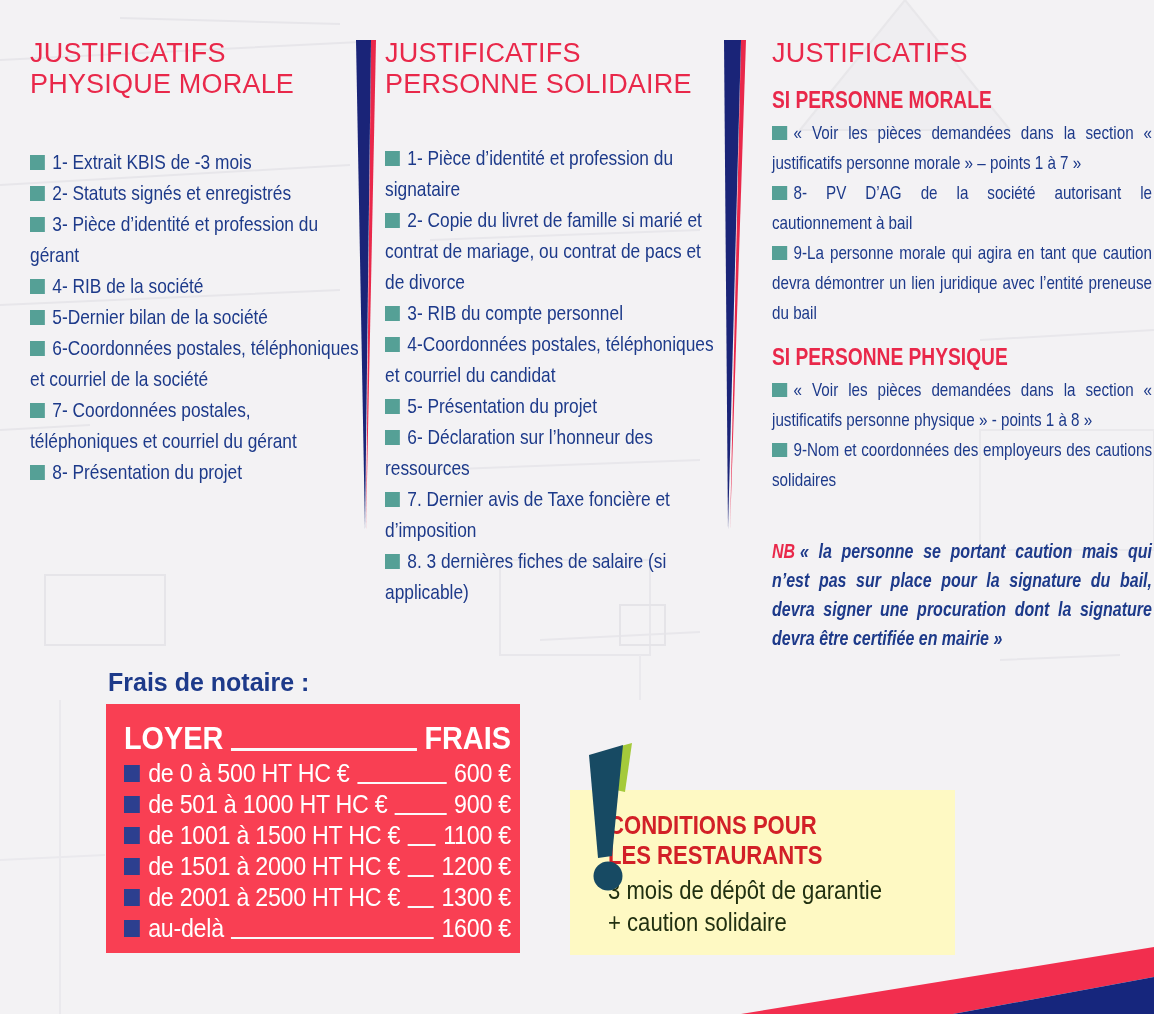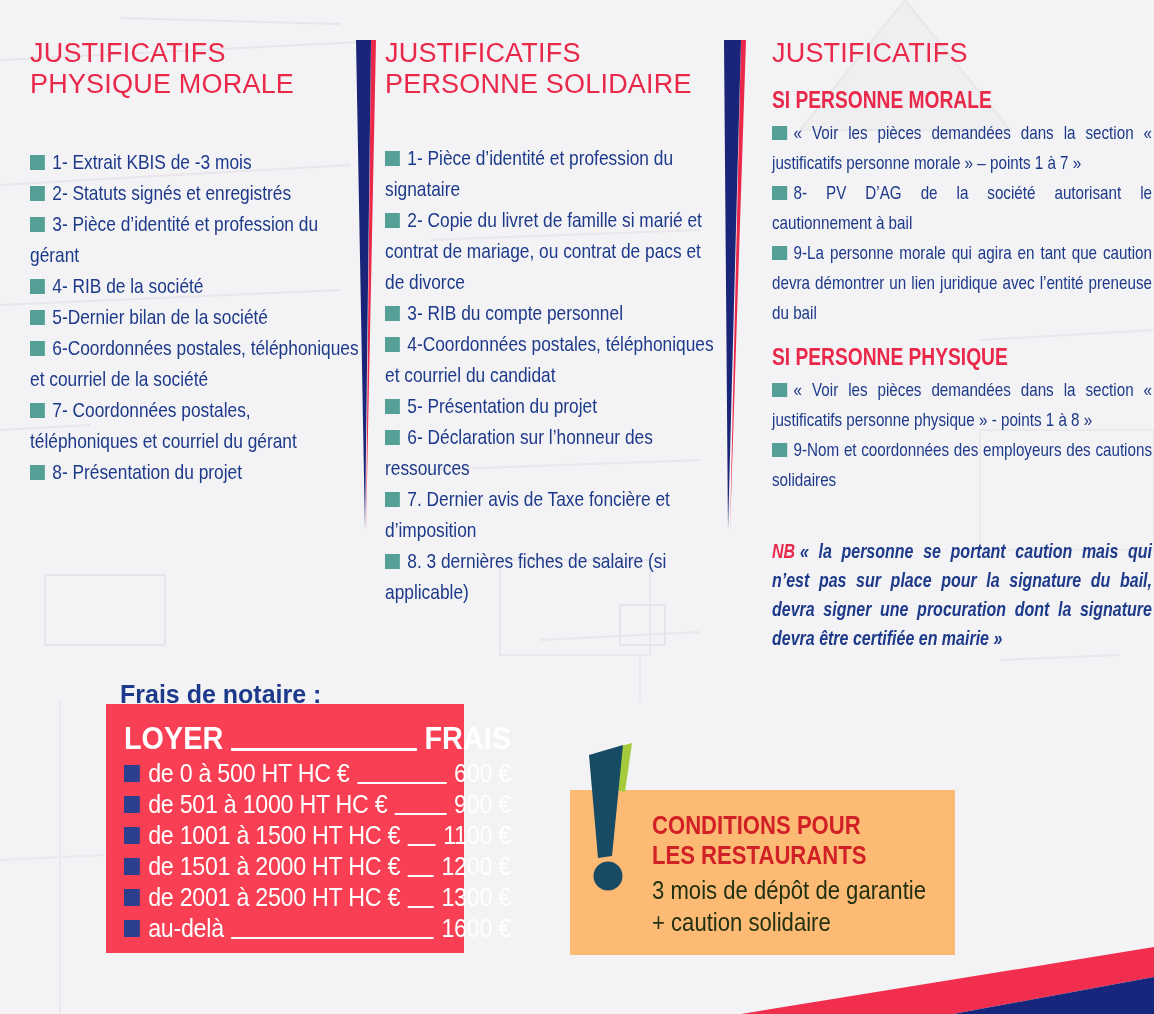--- a/index.html
+++ b/index.html
@@ -36,46 +36,46 @@
   }
   .sub2{margin-top:16px;}
   .c3 .items{margin-bottom:8px;}
   .nb{
     margin:42px 0 0 0;color:#1d3a8a;font-style:italic;font-weight:bold;
     font-size:20px;line-height:29px;text-align:justify;
   }
   .nb-label{color:#e9284a;margin-right:6px;}
   .divider{position:absolute;z-index:1;}
   .notary-title{
-    position:absolute;left:108px;top:668px;margin:12px;z-index:2;
+    position:absolute;left:108px;top:668px;margin:0;z-index:2;
     color:#1d3a8a;font-weight:bold;font-size:25px;
   }
   .fee-box{
-    position:absolute;left:106px;top:704px;width:358px;height:249px;z-index:2;
+    position:absolute;left:106px;top:704px;width:414px;height:249px;z-index:2;
     background:#f93f53;box-sizing:border-box;padding:16px 14px 12px 18px;color:#ffffff;
   }
   .fee-header{display:flex;align-items:baseline;font-weight:bold;font-size:31px;line-height:38px;}
   .fill{
     flex:1;min-width:14px;height:0;align-self:flex-end;
     border-bottom:3px solid #fbf9f9;margin:0 8px 7px 8px;
   }
   .fee-row{display:flex;align-items:baseline;font-size:25px;line-height:31px;letter-spacing:-0.3px;}
   .fee-row .bullet{
     display:inline-block;width:17px;height:17px;background:#2c3f8f;
     margin-right:9px;align-self:center;flex:0 0 auto;
   }
   .fee-row .fill{border-bottom-width:2.5px;margin-bottom:5px;}
   .fee-price{text-align:right;}
   .footnote{
     position:absolute;left:110px;top:963px;margin:0;z-index:2;
     color:#3f7fc0;font-size:16px;line-height:21px;
   }
   .green-box{
     position:absolute;left:570px;top:790px;width:385px;height:165px;z-index:2;
-    background:#fdba74;box-sizing:border-box;padding:20px 0 0 82px;
+    background:#fef9c3;box-sizing:border-box;padding:20px 0 0 38px;
   }
   .green-title{margin:0;color:#d22027;font-weight:bold;font-size:26px;line-height:30px;}
   .green-title span{display:block;}
   .green-body{margin:4px 0 0 0;color:#213011;font-size:26px;line-height:32px;}
   .green-body span{display:block;}
   .excl{position:absolute;left:575px;top:742px;z-index:3;}
   .corner{position:absolute;left:700px;top:890px;z-index:4;}
 </style>
 </head>
 <body>

